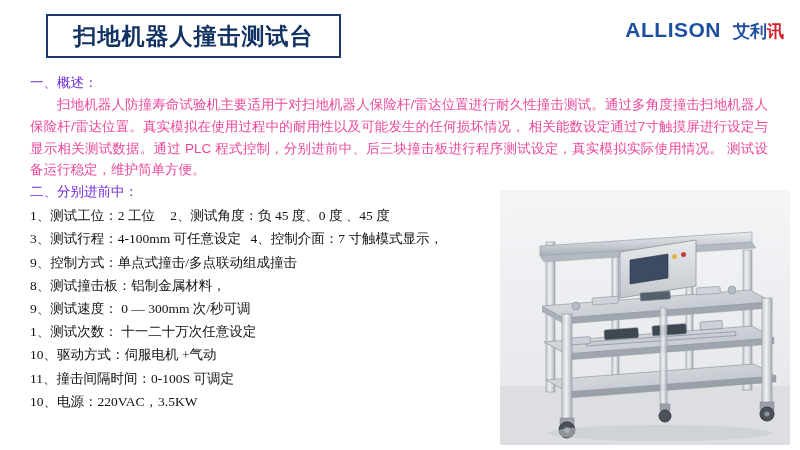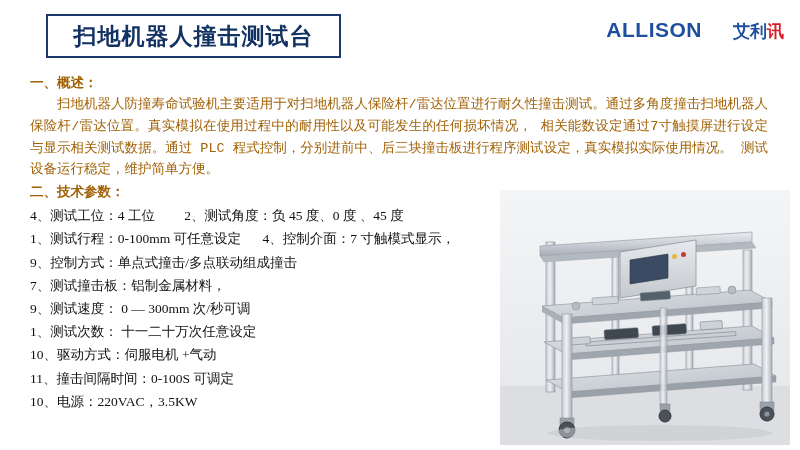--- a/index.html
+++ b/index.html
@@ -43,78 +43,76 @@
     white-space: nowrap;
   }
 
   .brand {
     position: absolute;
     right: 16px;
     top: 18px;
     display: flex;
     align-items: baseline;
     white-space: nowrap;
-    gap: 27px;
   }
   .brand-en {
     font-size: 21px;
     font-weight: bold;
     color: #1d4f9e;
     letter-spacing: 0.5px;
   }
   .brand-cn {
     font-size: 17px;
     font-weight: bold;
     color: #1d4f9e;
-    margin-left: 4px;
+    margin-left: 12px;
   }
   .brand-cn .accent {
     color: #d4202a;
   }
 
   
   .content {
     position: absolute;
     left: 30px;
     top: 72px;
     width: 740px;
   }
   .sec-head {
     font-size: 13.5px;
-    color: #a16207;
+    color: #6d28d9;
     line-height: 1.62;
     font-family: "Liberation Serif", serif;
-    font-weight: bold;
   }
   .para {
     font-size: 13.5px;
-    color: #a16207;
+    color: #ec4899;
     line-height: 1.62;
     text-align: justify;
     text-indent: 2em;
     width: 738px;
-    font-family: Liberation Mono, monospace;
+    font-family: Liberation Sans, sans-serif;
   }
   .spec-list {
     margin-top: 1px;
     width: 470px;
   }
   .spec-row {
     font-size: 13.5px;
     color: #111111;
     line-height: 1.72;
     white-space: nowrap;
     font-family: "Liberation Serif", serif;
   }
   .spec-row .col2 {
     display: inline-block;
-    margin-left: 26px;
+    margin-left: 12px;
   }
   .spec-row .wide2 {
-    margin-left: 18px;
+    margin-left: 6px;
   }
 
   
   .photo {
     position: absolute;
     left: 500px;
     top: 190px;
     width: 290px;
     height: 255px;
     overflow: hidden;
@@ -133,36 +131,36 @@
   </div>
 
   <div class="brand">
     <span class="brand-en">ALLISON</span>
     <span class="brand-cn"><span>艾利</span><span class="accent">讯</span></span>
   </div>
 
   <div class="content">
     <div class="sec-head">一、概述：</div>
     <div class="para">扫地机器人防撞寿命试验机主要适用于对扫地机器人保险杆/雷达位置进行耐久性撞击测试。通过多角度撞击扫地机器人保险杆/雷达位置。真实模拟在使用过程中的耐用性以及可能发生的任何损坏情况，  相关能数设定通过7寸触摸屏进行设定与显示相关测试数据。通过 PLC 程式控制，分别进前中、后三块撞击板进行程序测试设定，真实模拟实际使用情况。  测试设备运行稳定，维护简单方便。</div>
-    <div class="sec-head">二、技术参数：</div>
+    <div class="sec-head">二、分别进前中：</div>
 
     <div class="spec-list">
       <div class="spec-row">
-        <span>4、测试工位：4 工位</span>
+        <span>1、测试工位：2 工位</span>
         <span class="col2">2、测试角度：负 45 度、0 度 、45 度</span>
       </div>
       <div class="spec-row">
-        <span>1、测试行程：0-100mm 可任意设定</span>
+        <span>3、测试行程：4-100mm 可任意设定</span>
         <span class="col2 wide2">4、控制介面：7 寸触模式显示，</span>
       </div>
       <div class="spec-row">
         <span>9、控制方式：单点式撞击/多点联动组成撞击</span>
       </div>
       <div class="spec-row">
-        <span>7、测试撞击板：铝制金属材料，</span>
+        <span>8、测试撞击板：铝制金属材料，</span>
       </div>
       <div class="spec-row">
         <span>9、测试速度：  0 — 300mm 次/秒可调</span>
       </div>
       <div class="spec-row">
         <span>1、测试次数：  十一二十万次任意设定</span>
       </div>
       <div class="spec-row">
         <span>10、驱动方式：伺服电机 +气动</span>
       </div>

